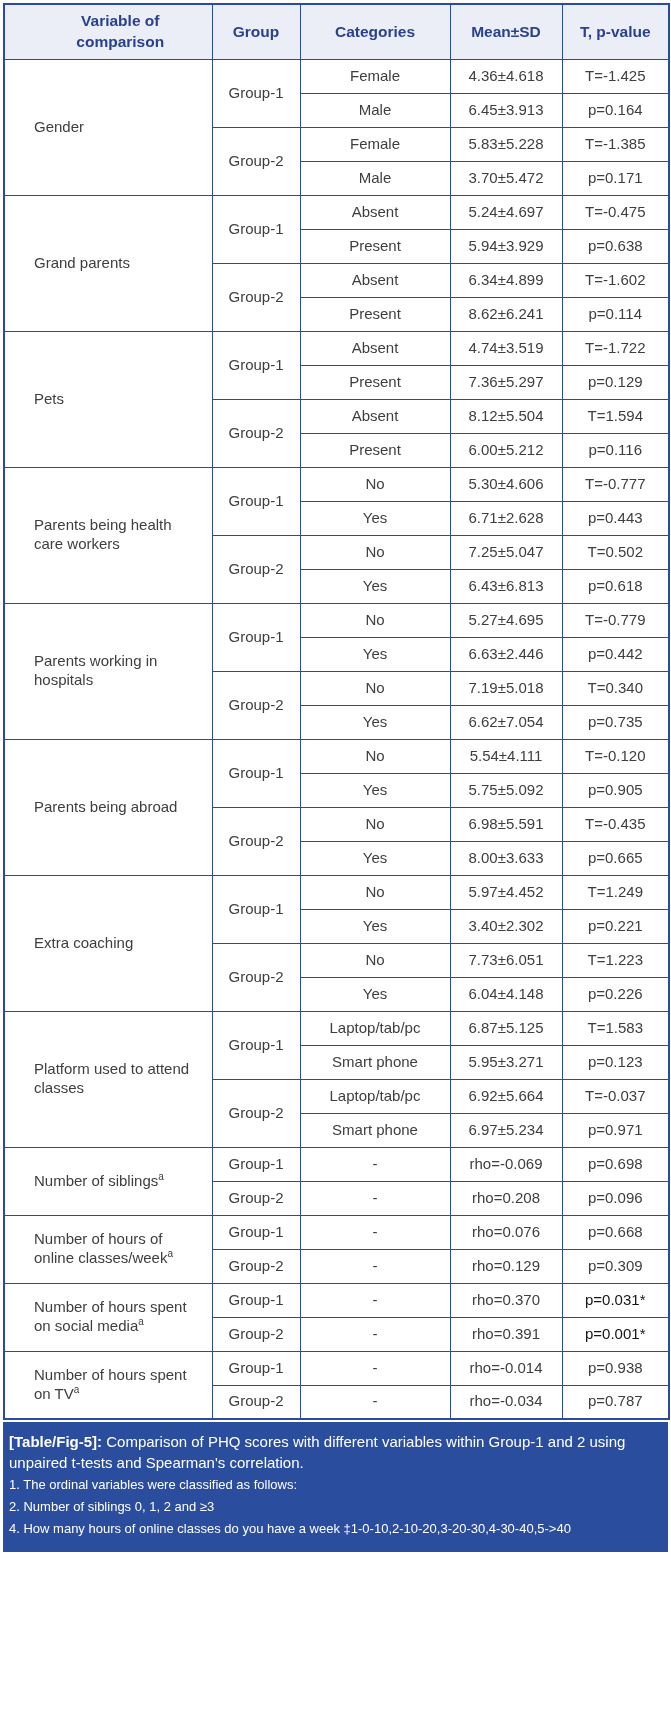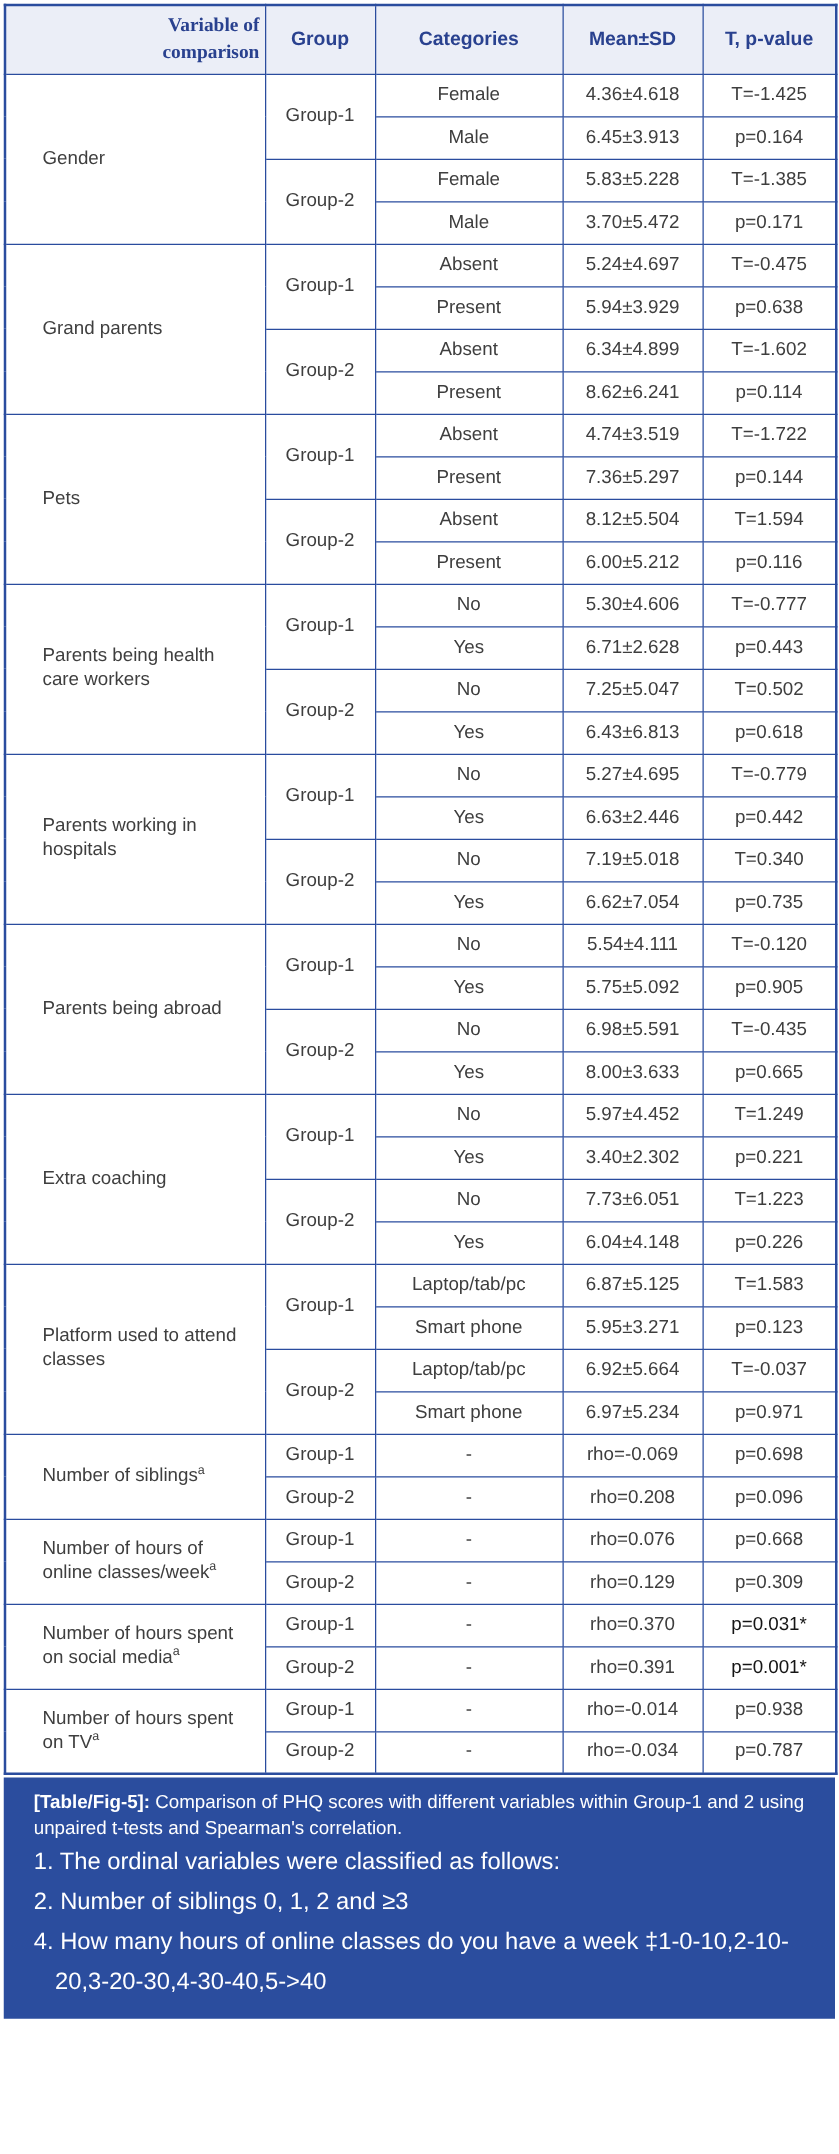--- a/index.html
+++ b/index.html
@@ -16,47 +16,47 @@
   th,td{border:1px solid var(--blue);box-sizing:border-box;}
   thead th{
     background:var(--header-bg);
     color:var(--header-text);
     font-size:15.5px;
     font-weight:bold;
     height:55px;
     padding:2px 4px;
     vertical-align:middle;
   }
-  thead th.var-head{text-align:right;padding-left:28px;font-family:Liberation Serif, serif;}
+  thead th.var-head{text-align:center;padding-left:28px;}
   thead th.var-head span{display:inline-block;max-width:120px;line-height:1.35;}
   td{
     font-size:15px;
     color:var(--body-text);
     height:34px;
     text-align:center;
     vertical-align:middle;
     padding:2px 4px;
     line-height:1.25;
   }
   td.variable-cell{text-align:left;padding-left:29px;padding-right:10px;}
   td sup{font-size:10px;line-height:0;}
   td.bold-p{font-weight:normal;color:#151515;}
   .caption-box{
     background:var(--footer-bg);
     color:#fff;
     width:665px;
     box-sizing:border-box;
     margin-top:2px;
-    padding:9px 14px 12px 24px;
+    padding:9px 14px 12px 6px;
   }
   .caption-title{font-size:15px;line-height:1.42;}
   .cap-label{font-weight:bold;}
   .note{font-size:13px;line-height:1.7;margin-top:4px;}
   .note sup{font-size:9.5px;line-height:0;}
-  .notes-list{font-size:19px;line-height:1.7;}
+  .notes-list{font-size:13px;line-height:1.7;}
   .notes-list .item{padding-left:17px;text-indent:-17px;}
 </style>
 </head>
 <body>
 
 <div class="page">
 
   <table>
     <colgroup>
       <col style="width:208px">
@@ -124,21 +124,21 @@
         <tr>
           <td class="variable-cell" rowspan="4">Pets</td>
           <td rowspan="2">Group-1</td>
           <td>Absent</td>
           <td>4.74±3.519</td>
           <td>T=-1.722</td>
         </tr>
         <tr>
           <td>Present</td>
           <td>7.36±5.297</td>
-          <td>p=0.144</td>
+          <td>p=0.129</td>
         </tr>
         <tr>
           <td rowspan="2">Group-2</td>
           <td>Absent</td>
           <td>8.12±5.504</td>
           <td>T=1.594</td>
         </tr>
         <tr>
           <td>Present</td>
           <td>6.00±5.212</td>

